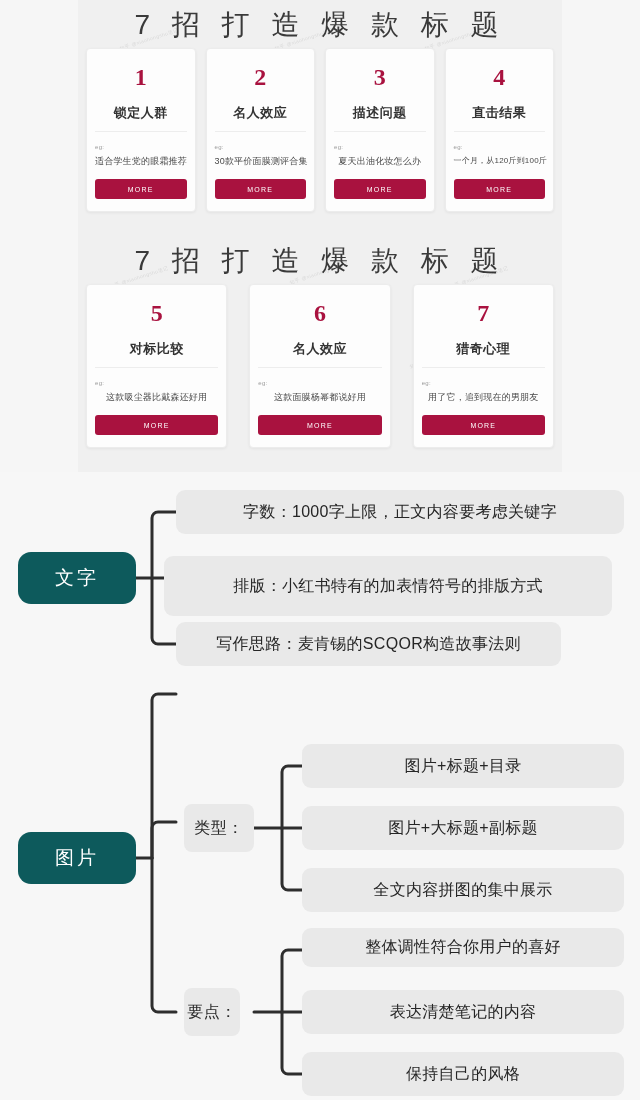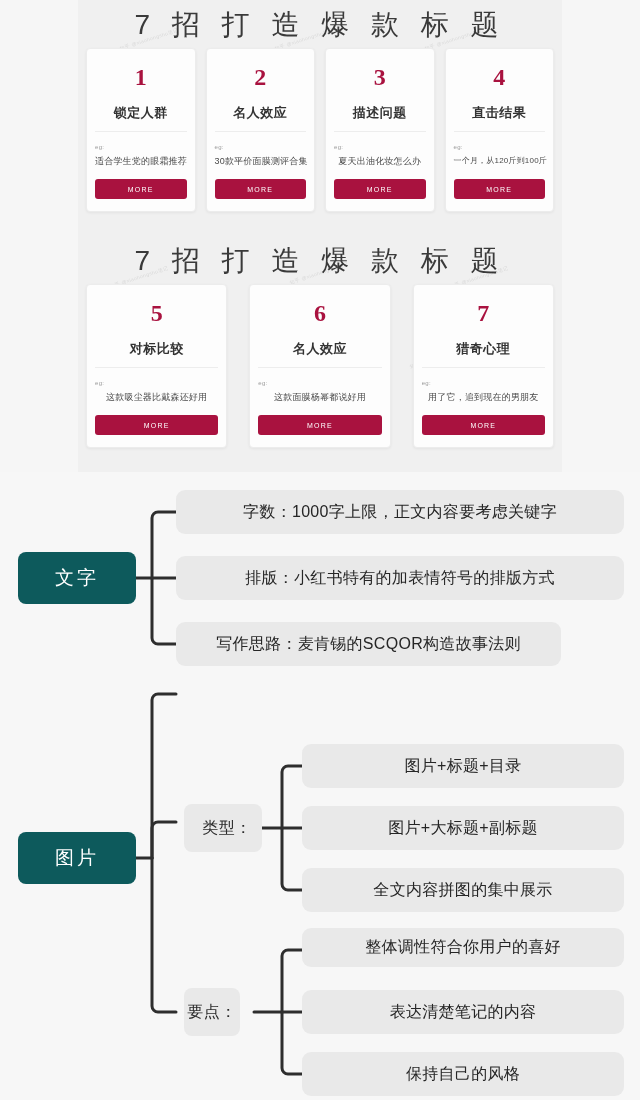--- a/index.html
+++ b/index.html
@@ -148,21 +148,21 @@
     position: absolute;
     left: 0; top: 0;
     width: 640px; height: 628px;
     pointer-events: none;
   }
 
   .root-node {
     position: absolute;
     background: #0d5a5c;
     color: #ffffff;
-    border-radius: 8px;
+    border-radius: 13px;
     display: flex;
     align-items: center;
     justify-content: center;
     font-size: 19px;
     letter-spacing: 3px;
     font-weight: 500;
   }
   .mid-node {
     position: absolute;
     background: #e9e9e9;
@@ -307,27 +307,27 @@
       <path d="M254 540 H282"></path>
       <path d="M282 540 V484 a6 6 0 0 1 6 -6 H302"></path>
       <path d="M282 540 V596 a6 6 0 0 0 6 6 H302"></path>
       <path d="M282 540 H302"></path>
     </g>
   </svg>
 
   <div class="root-node" style="left:18px; top:80px; width:118px; height:52px;">文字</div>
 
   <div class="leaf-node" style="left:176px; top:18px; width:448px; height:44px;">字数：1000字上限，正文内容要考虑关键字</div>
-  <div class="leaf-node" style="left:176px; top:84px; width:448px; height:44px;">排版：小红书特有的加表情符号的排版方式</div>
+  <div class="leaf-node" style="left:164px; top:84px; width:448px; height:60px;">排版：小红书特有的加表情符号的排版方式</div>
   <div class="leaf-node" style="left:176px; top:150px; width:385px; height:44px;">写作思路：麦肯锡的SCQOR构造故事法则</div>
 
   <div class="root-node" style="left:18px; top:360px; width:118px; height:52px;">图片</div>
 
 
-  <div class="mid-node" style="left:184px; top:332px; width:70px; height:48px;padding-left:8px;">类型：</div>
+  <div class="mid-node" style="left:184px; top:332px; width:70px; height:48px;">类型：</div>
   <div class="leaf-node" style="left:302px; top:272px; width:322px; height:44px;">图片+标题+目录</div>
   <div class="leaf-node" style="left:302px; top:334px; width:322px; height:44px;">图片+大标题+副标题</div>
   <div class="leaf-node" style="left:302px; top:396px; width:322px; height:44px;">全文内容拼图的集中展示</div>
 
   <div class="mid-node" style="left:184px; top:516px; width:56px; height:48px;">要点：</div>
   <div class="leaf-node" style="left:302px; top:456px; width:322px; height:39px;">整体调性符合你用户的喜好</div>
   <div class="leaf-node" style="left:302px; top:518px; width:322px; height:44px;">表达清楚笔记的内容</div>
   <div class="leaf-node" style="left:302px; top:580px; width:322px; height:44px;">保持自己的风格</div>
 
 </section>

